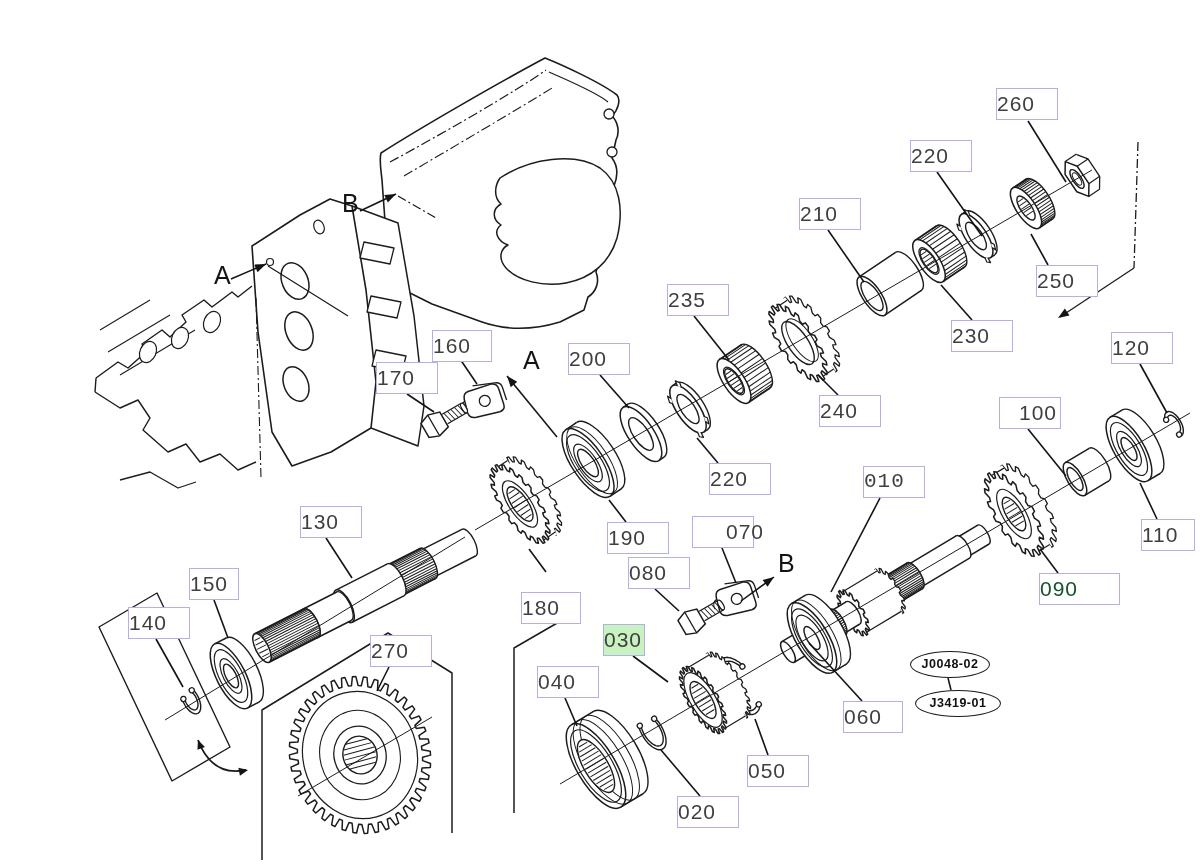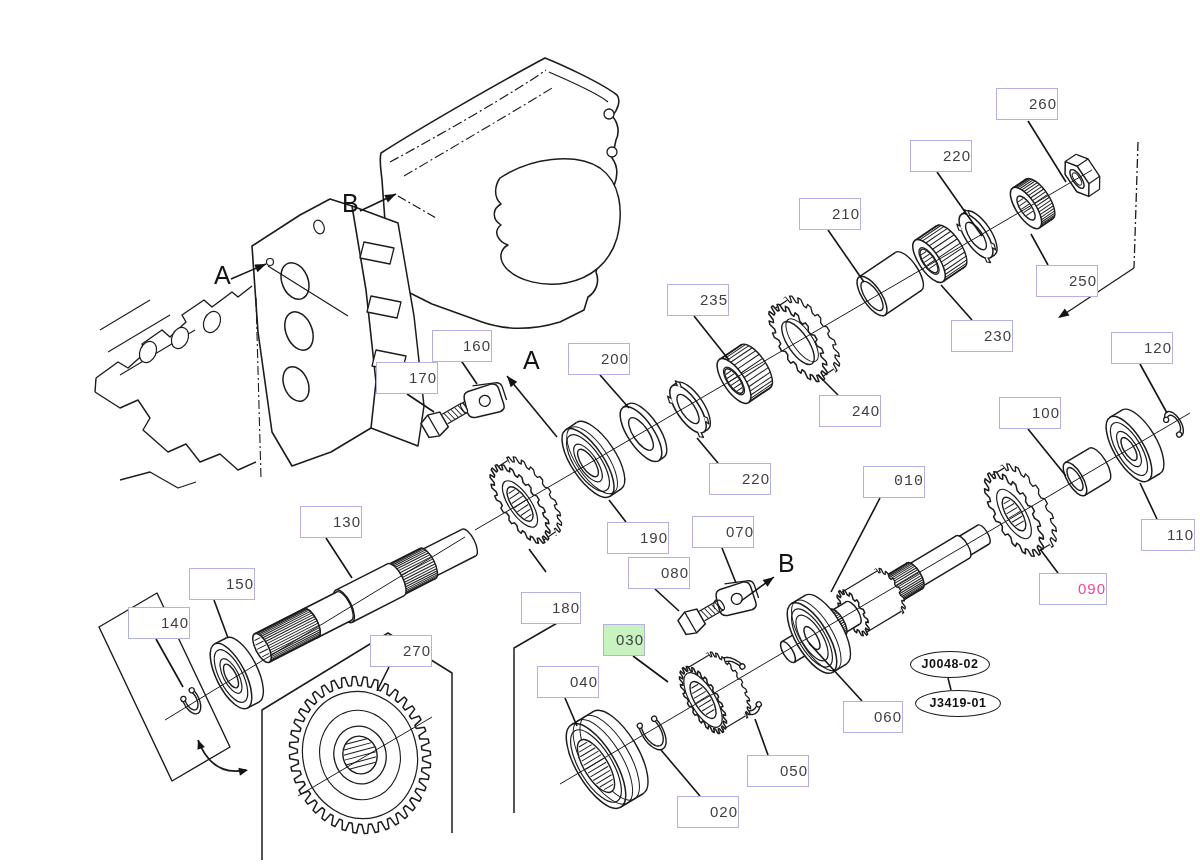--- a/index.html
+++ b/index.html
@@ -2,21 +2,21 @@
 <html><head>
 <meta charset="utf-8">
 <style>
   html,body{margin:0;padding:0;background:#fff;}
   #stage{position:relative;width:1200px;height:867px;background:#fff;overflow:hidden;
          font-family:"Liberation Sans",sans-serif;}
   #scene{position:absolute;left:0;top:0;width:1200px;height:867px;}
   #labels{position:absolute;left:0;top:0;width:1200px;height:867px;}
   .plabel{position:absolute;box-sizing:border-box;width:62px;height:32px;
           border:1.6px solid #b2b2e2;background:#fff;color:#3f3f3f;
-          font-size:15px;line-height:29px;text-align:right;letter-spacing:1px;
+          font-size:21px;line-height:29px;text-align:left;letter-spacing:1px;
           font-family:"Liberation Sans",sans-serif;cursor:pointer;}
   .plabel.hl{background:#c8f2c0;}
   .vmark{position:absolute;color:#141414;font-size:25px;font-weight:500;
          font-family:"Liberation Sans",sans-serif;}
   .refoval{position:absolute;display:flex;align-items:center;justify-content:center;
            box-sizing:border-box;border:1.8px solid #1c1c1c;border-radius:50%;
            background:#fff;color:#111;font-weight:700;font-size:12.5px;
            letter-spacing:.5px;font-family:"Liberation Sans",sans-serif;cursor:pointer;}
 </style>
 </head>
@@ -564,27 +564,27 @@
     </svg>
   <div id="labels">
       <div class="plabel" style="left: 863px; top: 466px; width: 62px; border-color: rgb(178, 178, 226); color: rgb(63, 63, 63); font-family: Liberation Mono, monospace;">010</div>
       <div class="plabel" style="left: 677px; top: 796px; width: 62px; border-color: rgb(178, 178, 226); color: rgb(63, 63, 63);">020</div>
       <div class="plabel hl" style="left: 603px; top: 624px; width: 42px; border-color: rgb(178, 178, 226); color: rgb(63, 63, 63); background: rgb(200, 242, 192);">030</div>
       <div class="plabel" style="left: 537px; top: 666px; width: 62px; border-color: rgb(178, 178, 226); color: rgb(63, 63, 63);">040</div>
       <div class="plabel" style="left: 747px; top: 755px; width: 62px; border-color: rgb(178, 178, 226); color: rgb(63, 63, 63);">050</div>
       <div class="plabel" style="left: 843px; top: 701px; width: 60px; border-color: rgb(178, 178, 226); color: rgb(63, 63, 63);">060</div>
       <div class="plabel" style="left: 692px; top: 516px; width: 62px; border-color: rgb(178, 178, 226); color: rgb(63, 63, 63); padding-left: 33px;">070</div>
       <div class="plabel" style="left: 628px; top: 557px; width: 62px; border-color: rgb(178, 178, 226); color: rgb(63, 63, 63);">080</div>
-      <div class="plabel" style="left: 1039px; top: 573px; width: 68px; border-color: rgb(178, 178, 226); color: #ec4899;">090</div>
+      <div class="plabel" style="left: 1039px; top: 573px; width: 81px; border-color: rgb(178, 178, 226); color: #14532d;">090</div>
       <div class="plabel" style="left: 999px; top: 397px; width: 62px; border-color: rgb(178, 178, 226); color: rgb(63, 63, 63); padding-left: 19px;">100</div>
       <div class="plabel" style="left: 1141px; top: 519px; width: 54px; border-color: rgb(178, 178, 226); color: rgb(63, 63, 63);">110</div>
       <div class="plabel" style="left: 1111px; top: 332px; width: 62px; border-color: rgb(178, 178, 226); color: rgb(63, 63, 63);">120</div>
       <div class="plabel" style="left: 300px; top: 506px; width: 62px; border-color: rgb(178, 178, 226); color: rgb(63, 63, 63);">130</div>
       <div class="plabel" style="left: 128px; top: 607px; width: 62px; border-color: rgb(178, 178, 226); color: rgb(63, 63, 63);">140</div>
-      <div class="plabel" style="left: 189px; top: 568px; width: 66px; border-color: rgb(178, 178, 226); color: rgb(63, 63, 63);">150</div>
+      <div class="plabel" style="left: 189px; top: 568px; width: 50px; border-color: rgb(178, 178, 226); color: rgb(63, 63, 63);">150</div>
       <div class="plabel" style="left: 432px; top: 330px; width: 60px; border-color: rgb(178, 178, 226); color: rgb(63, 63, 63);">160</div>
       <div class="plabel" style="left: 376px; top: 362px; width: 62px; border-color: rgb(178, 178, 226); color: rgb(63, 63, 63);">170</div>
       <div class="plabel" style="left: 521px; top: 592px; width: 60px; border-color: rgb(178, 178, 226); color: rgb(63, 63, 63);">180</div>
       <div class="plabel" style="left: 607px; top: 522px; width: 62px; border-color: rgb(178, 178, 226); color: rgb(63, 63, 63);">190</div>
       <div class="plabel" style="left: 568px; top: 343px; width: 62px; border-color: rgb(178, 178, 226); color: rgb(63, 63, 63);">200</div>
       <div class="plabel" style="left: 799px; top: 198px; width: 62px; border-color: rgb(178, 178, 226); color: rgb(63, 63, 63);">210</div>
       <div class="plabel" style="left: 910px; top: 140px; width: 62px; border-color: rgb(178, 178, 226); color: rgb(63, 63, 63);">220</div>
       <div class="plabel" style="left: 709px; top: 463px; width: 62px; border-color: rgb(178, 178, 226); color: rgb(63, 63, 63);">220</div>
       <div class="plabel" style="left: 951px; top: 320px; width: 62px; border-color: rgb(178, 178, 226); color: rgb(63, 63, 63);">230</div>
       <div class="plabel" style="left: 667px; top: 284px; width: 62px; border-color: rgb(178, 178, 226); color: rgb(63, 63, 63);">235</div>

